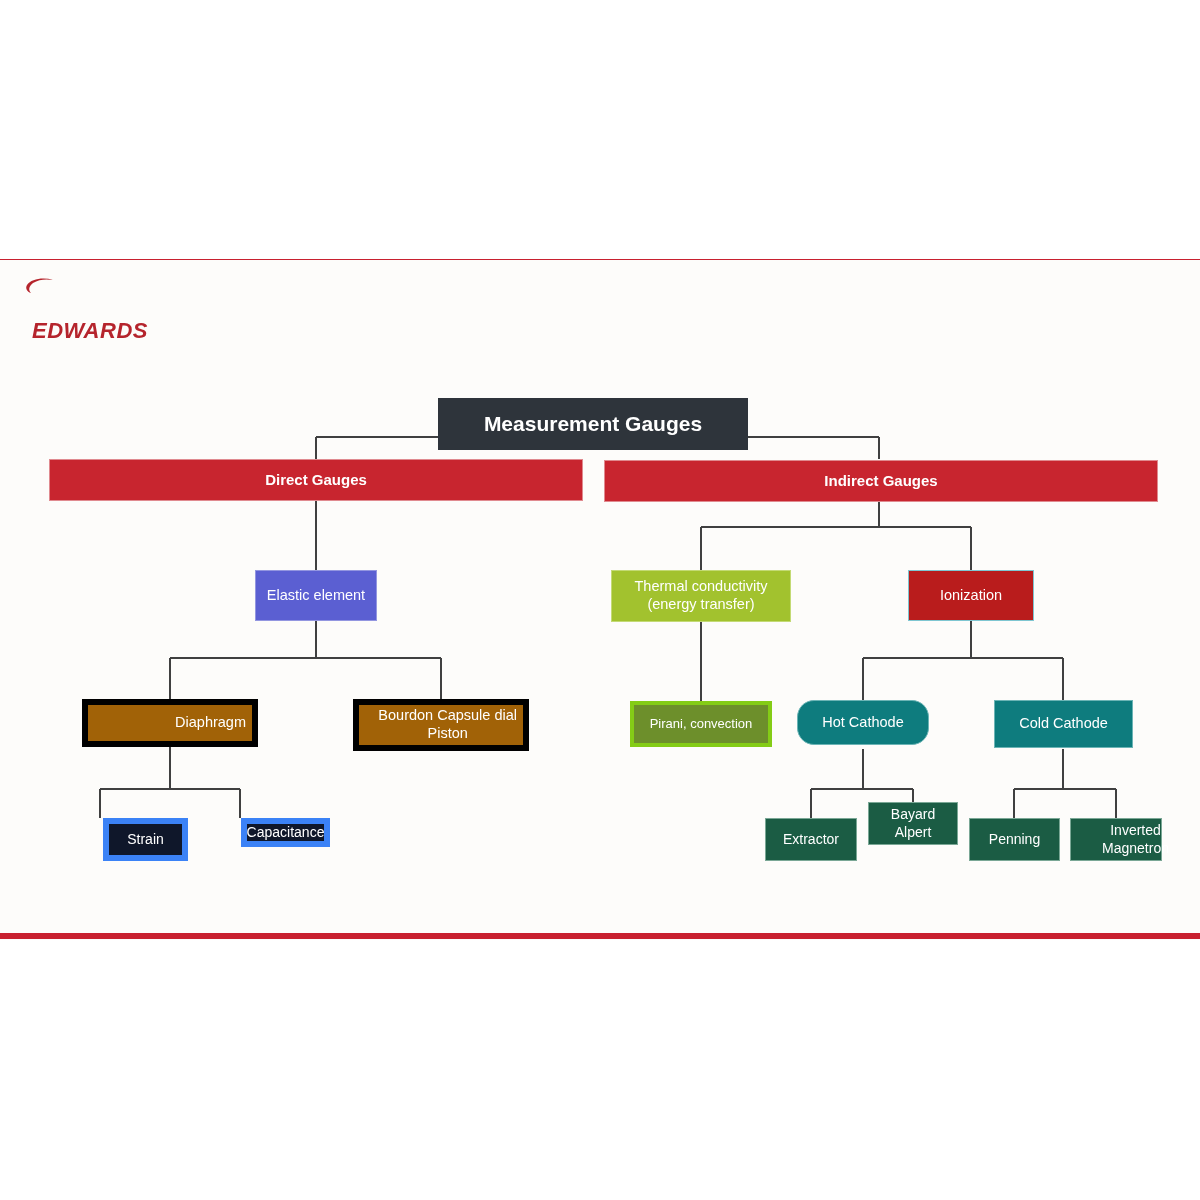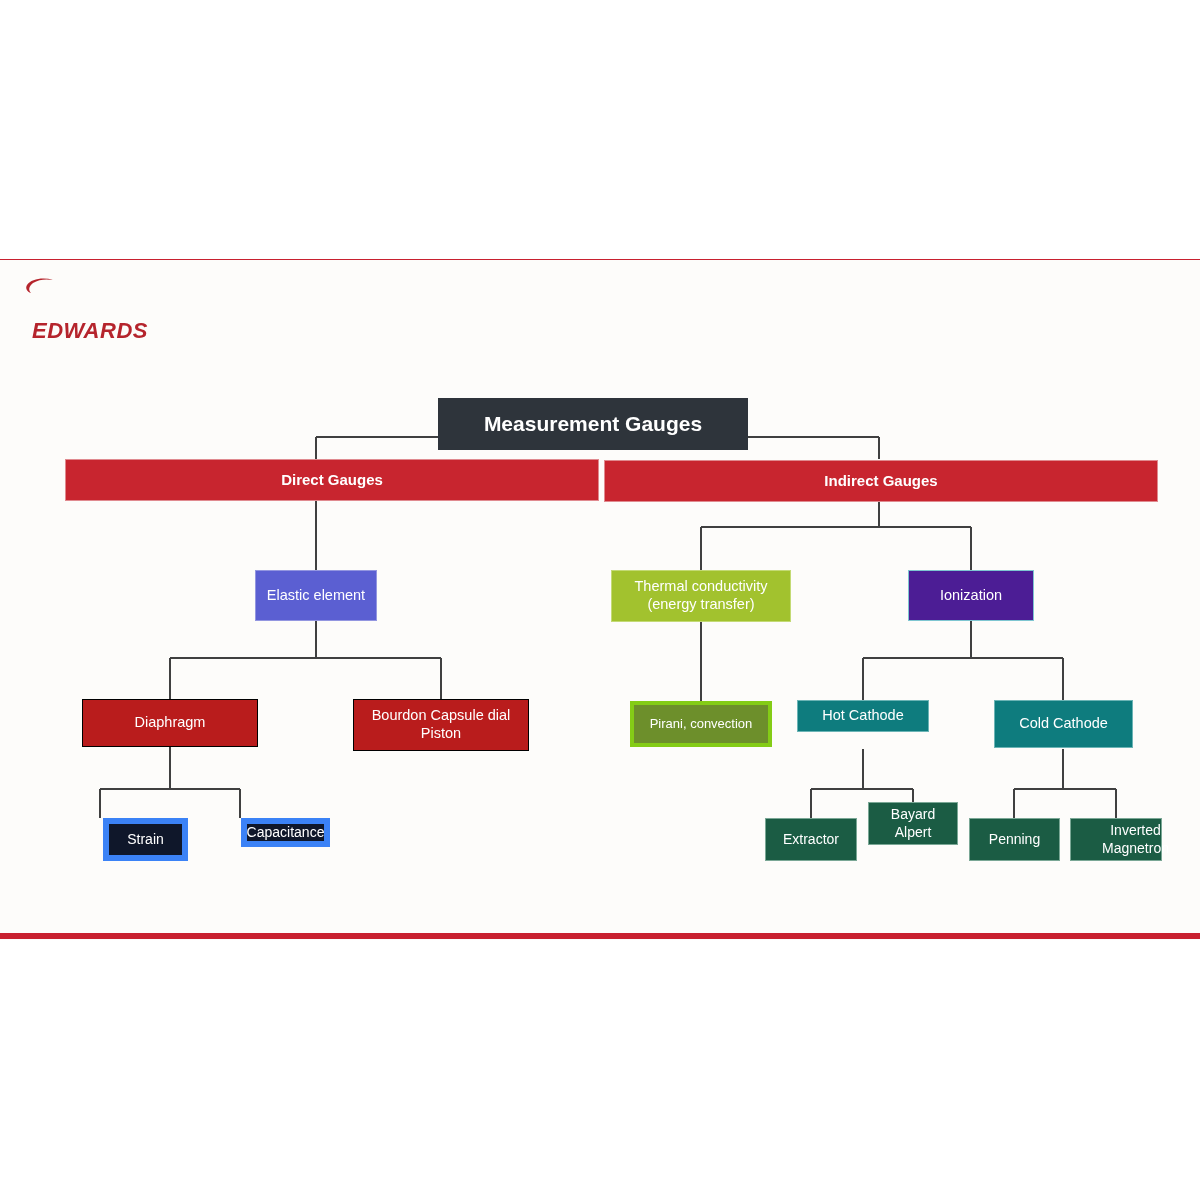--- a/index.html
+++ b/index.html
@@ -116,27 +116,28 @@
     background: #5b5fd2;
     border: 1px solid #9396e0;
   }
   .n-thermal {
     font-size: 14.5px;
     background: #a2c22e;
     border: 1px solid #c3da74;
   }
   .n-ioniz {
     font-size: 14.5px;
-    background: #4c1d95;
+    background: #b91c1c;
     border: 1px solid #7ec6d1;
   }
   .n-purple {
     font-size: 14.5px;
-    background: #b91c1c;
-    border: 1px solid #000000;
+    background: #a16207;
+    border: 6px solid #000000;
+    justify-content: flex-end;
   }
   .n-olive {
     font-size: 13px;
     background: #6d8f2b;
     border: 4px solid #84cc16;
   }
   .n-teal {
     font-size: 14.5px;
     background: #0e7c7e;
     border: 1px solid #6bb4b5;
@@ -210,21 +211,21 @@
       <path d="M1014 789 L1116 789"></path>
       <path d="M1014 789 L1014 818"></path>
       <path d="M1116 789 L1116 818"></path>
     </g>
   </svg>
 
   <div class="node n-root" style="left:438px; top:350px; width:310px; height:52px;margin-top:48px;">
     <span>Measurement Gauges</span>
   </div>
 
-  <div class="node n-l1" style="left:65px; top:459px; width:534px; height:42px;">
+  <div class="node n-l1" style="left:49px; top:459px; width:534px; height:42px;">
     <span>Direct Gauges</span>
   </div>
   <div class="node n-l1" style="left:604px; top:460px; width:554px; height:42px;">
     <span>Indirect Gauges</span>
   </div>
 
   <div class="node n-elastic" style="left:255px; top:570px; width:122px; height:51px;">
     <span>Elastic element</span>
   </div>
 
@@ -247,21 +248,21 @@
     <span>
       <span>Bourdon Capsule dial</span><br>
       <span>Piston</span>
     </span>
   </div>
 
   <div class="node n-olive" style="left:630px; top:701px; width:142px; height:46px;">
     <span>Pirani, convection</span>
   </div>
 
-  <div class="node n-teal" style="left:797px; top:700px; width:132px; height:32px;">
+  <div class="node n-teal" style="left:797px; top:700px; width:132px; height:45px;border-radius:17px;">
     <span>Hot Cathode</span>
   </div>
 
   <div class="node n-teal" style="left:994px; top:700px; width:139px; height:48px;">
     <span>Cold Cathode</span>
   </div>
 
   <div class="node n-dkpurple" style="left:58px; top:818px; width:85px; height:43px;">
     <span>Strain</span>
   </div>

